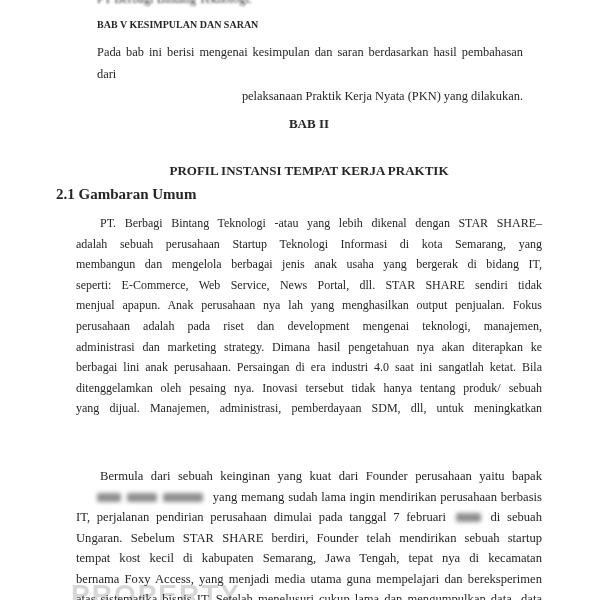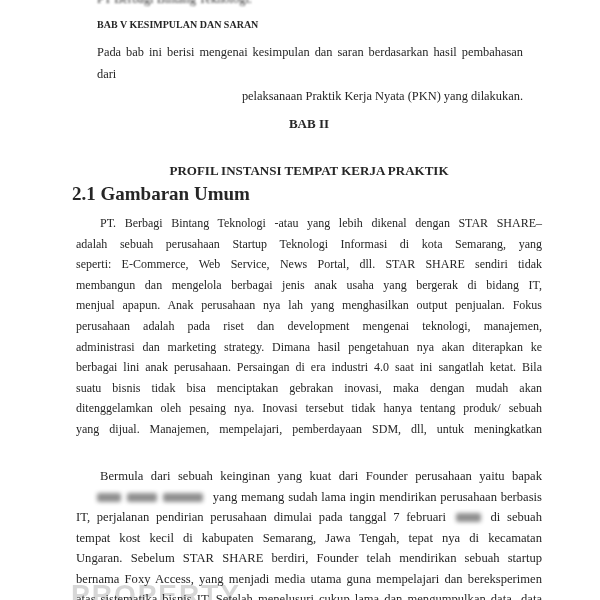--- a/index.html
+++ b/index.html
@@ -24,21 +24,21 @@
     color:#3c3c3c; filter: blur(0.8px);
   }
   .bab-v { left:97px; top:18px; font-size:10px; line-height:14px;font-weight:bold; }
 
   .p0 { left:97px; top:41px; width:426px; font-size:12.4px; }
   .p0 .tline { line-height:22px;text-align:right; }
 
   .h-center { left:76px; width:466px; text-align:center; font-weight:bold; font-size:13px; line-height:14px; }
   .h1 { top:117px; }
   .h2 { top:152px;margin-top:12px; }
-  .h-sec { left:72px; top:187px; font-weight:bold; font-size:19px; line-height:14px; }
+  .h-sec { left:56px; top:187px; font-weight:bold; font-size:15px; line-height:14px; }
 
   .p1 { left:76px; top:213px; width:466px; font-size:12px; }
   .p1 .tline { line-height:20.6px; }
   .p2 { left:76px; top:466px; width:466px; font-size:12.6px; }
   .p2 .tline { line-height:20.5px; }
 
   .tline { text-align:left; white-space:normal; }
   .tline.just { text-align:justify; text-align-last:justify; }
   .tline.ind { text-indent:24px; }
 
@@ -78,33 +78,32 @@
 
   <div class="block h-center h1">BAB II</div>
 
   <div class="block h-center h2">PROFIL INSTANSI TEMPAT KERJA PRAKTIK</div>
 
   <div class="block h-sec">2.1 Gambaran Umum</div>
 
   <div class="block p1">
       <div class="tline just ind">PT. Berbagi Bintang Teknologi -atau yang lebih dikenal dengan STAR SHARE–</div>
       <div class="tline just">adalah sebuah perusahaan Startup Teknologi Informasi di kota Semarang, yang</div>
+      <div class="tline just">membangun dan mengelola berbagai jenis anak usaha yang bergerak di bidang IT,</div>
       <div class="tline just">seperti: E-Commerce, Web Service, News Portal, dll. STAR SHARE sendiri tidak</div>
-      <div class="tline just">membangun dan mengelola berbagai jenis anak usaha yang bergerak di bidang IT,</div>
       <div class="tline just">menjual apapun. Anak perusahaan nya lah yang menghasilkan output penjualan. Fokus</div>
       <div class="tline just">perusahaan adalah pada riset dan development mengenai teknologi, manajemen,</div>
       <div class="tline just">administrasi dan marketing strategy. Dimana hasil pengetahuan nya akan diterapkan ke</div>
       <div class="tline just">berbagai lini anak perusahaan. Persaingan di era industri 4.0 saat ini sangatlah ketat. Bila</div>
-      <div class="tline just">suatu bisnis tidak bisa menciptakan gebrakan inovasi, maka dengan mudah akan</div>
       <div class="tline just">ditenggelamkan oleh pesaing nya. Inovasi tersebut tidak hanya tentang produk/ sebuah</div>
-      <div class="tline just">yang dijual. Manajemen, mempelajari, pemberdayaan SDM, dll, untuk meningkatkan</div>
+      <div class="tline just">yang dijual. Manajemen, administrasi, pemberdayaan SDM, dll, untuk meningkatkan</div>
     </div>
 
   <div class="block p2">
       <div class="tline just ind">Bermula dari sebuah keinginan yang kuat dari Founder perusahaan yaitu bapak</div>
       <div class="tline just"><span class="blur-group"><span class="blob blob-0 name-lead"></span><span class="blob blob-1"></span><span class="blob blob-2"></span></span> <span>yang memang sudah lama ingin mendirikan perusahaan berbasis</span></div>
       <div class="tline just"><span>IT, perjalanan pendirian perusahaan dimulai pada tanggal 7 februari</span> <span class="blob blob-year"></span> <span>di sebuah</span></div>
+      <div class="tline just">Ungaran. Sebelum STAR SHARE berdiri, Founder telah mendirikan sebuah startup</div>
       <div class="tline just">tempat kost kecil di kabupaten Semarang, Jawa Tengah, tepat nya di kecamatan</div>
-      <div class="tline just">Ungaran. Sebelum STAR SHARE berdiri, Founder telah mendirikan sebuah startup</div>
       <div class="tline just">bernama Foxy Access, yang menjadi media utama guna mempelajari dan bereksperimen</div>
       <div class="tline just">atas sistematika bisnis IT. Setelah menelusuri cukup lama dan mengumpulkan data- data</div>
     </div>
 </div>
 
 </body></html>

